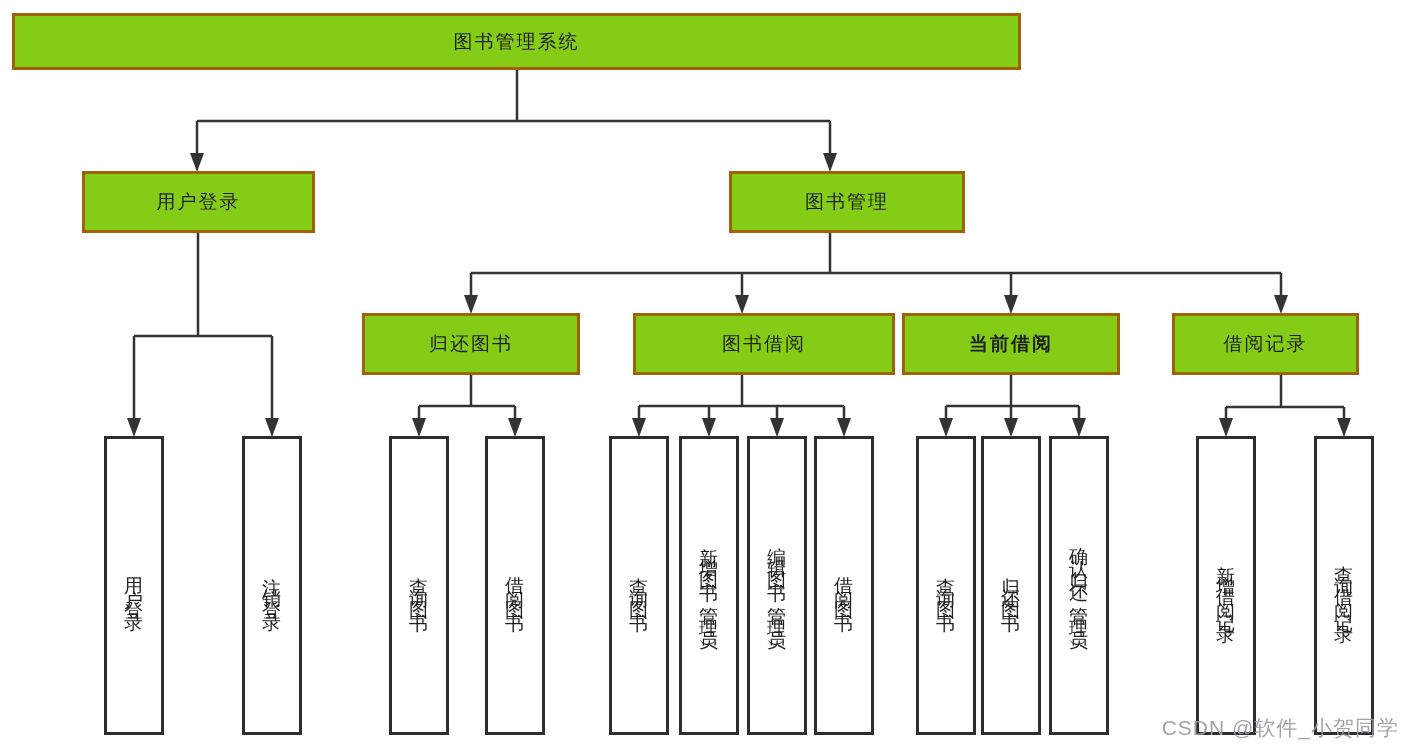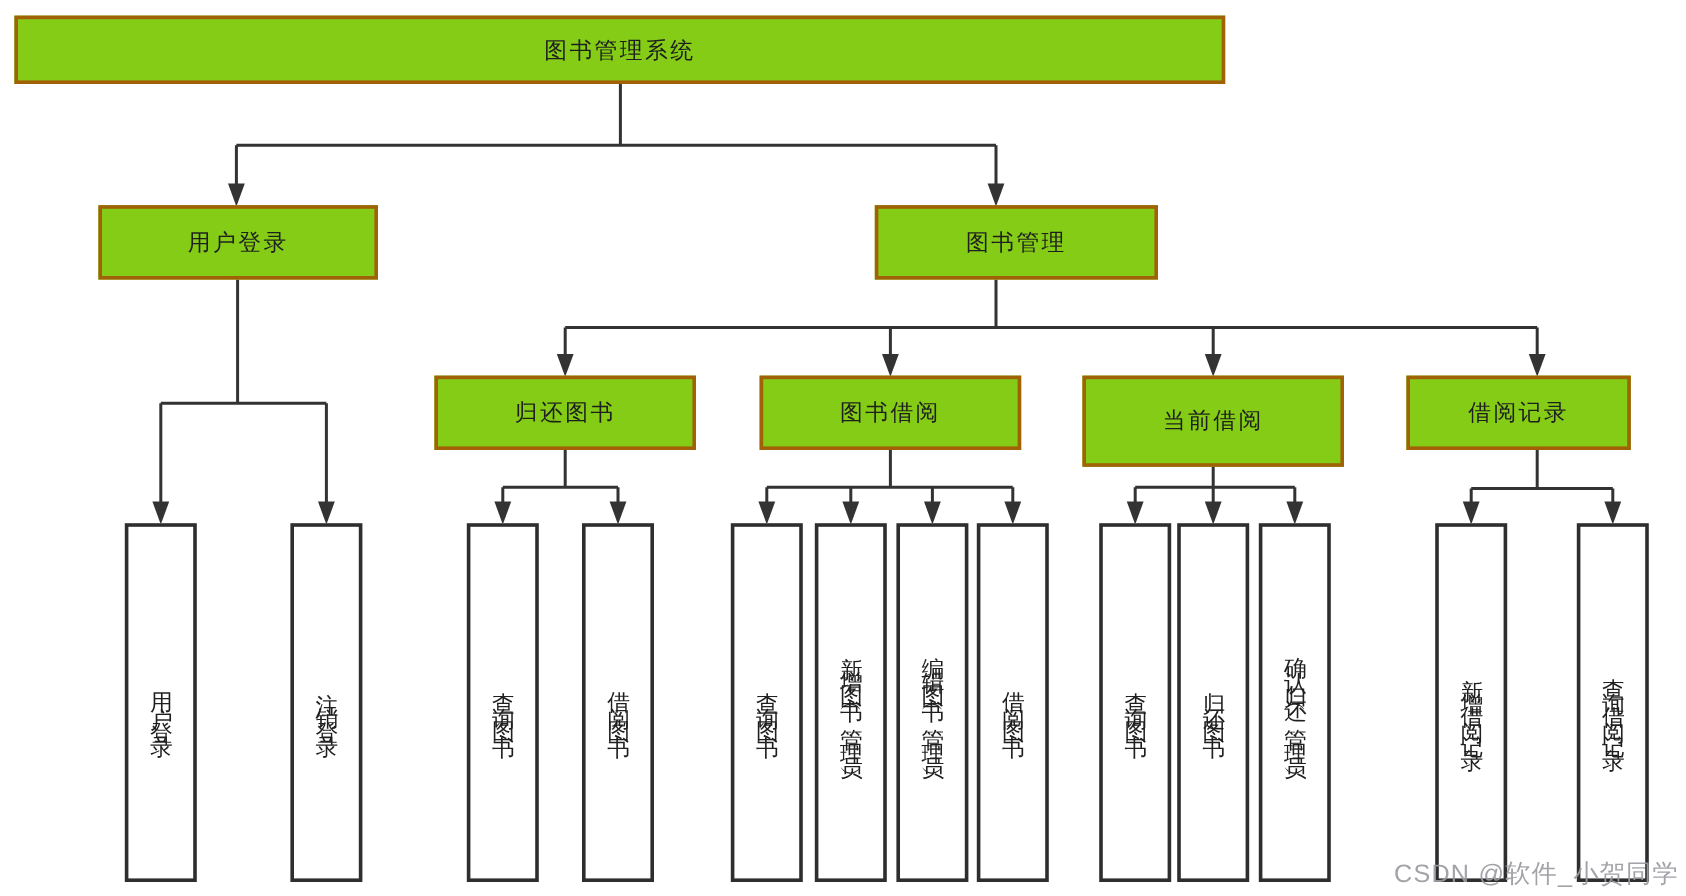--- a/index.html
+++ b/index.html
@@ -118,24 +118,24 @@
   <div class="hbox" style="left:82px; top:171px; width:233px; height:62px;">
     <span>用户登录</span>
   </div>
   <div class="hbox" style="left:712px; top:171px; width:236px; height:62px;margin-left:17px;">
     <span>图书管理</span>
   </div>
 
   <div class="hbox" style="left:362px; top:313px; width:218px; height:62px;">
     <span>归还图书</span>
   </div>
-  <div class="hbox" style="left:633px; top:313px; width:218px; height:62px;">
+  <div class="hbox" style="left:633px; top:313px; width:262px; height:62px;">
     <span>图书借阅</span>
   </div>
-  <div class="hbox" style="left:902px; top:313px; width:218px; height:76px;">
+  <div class="hbox" style="left:902px; top:313px; width:218px; height:62px;font-weight:bold;">
     <span>当前借阅</span>
   </div>
   <div class="hbox" style="left:1172px; top:313px; width:187px; height:62px;">
     <span>借阅记录</span>
   </div>
 
   <div class="vbox" style="left:104px;">
     <span>用户登录</span>
   </div>
   <div class="vbox" style="left:242px;">

